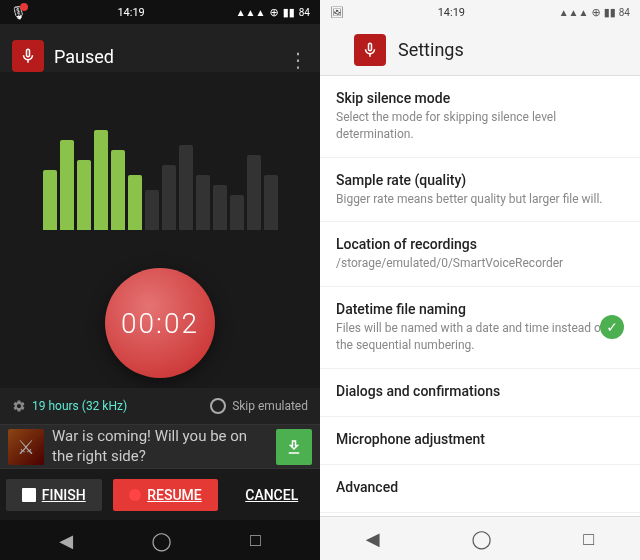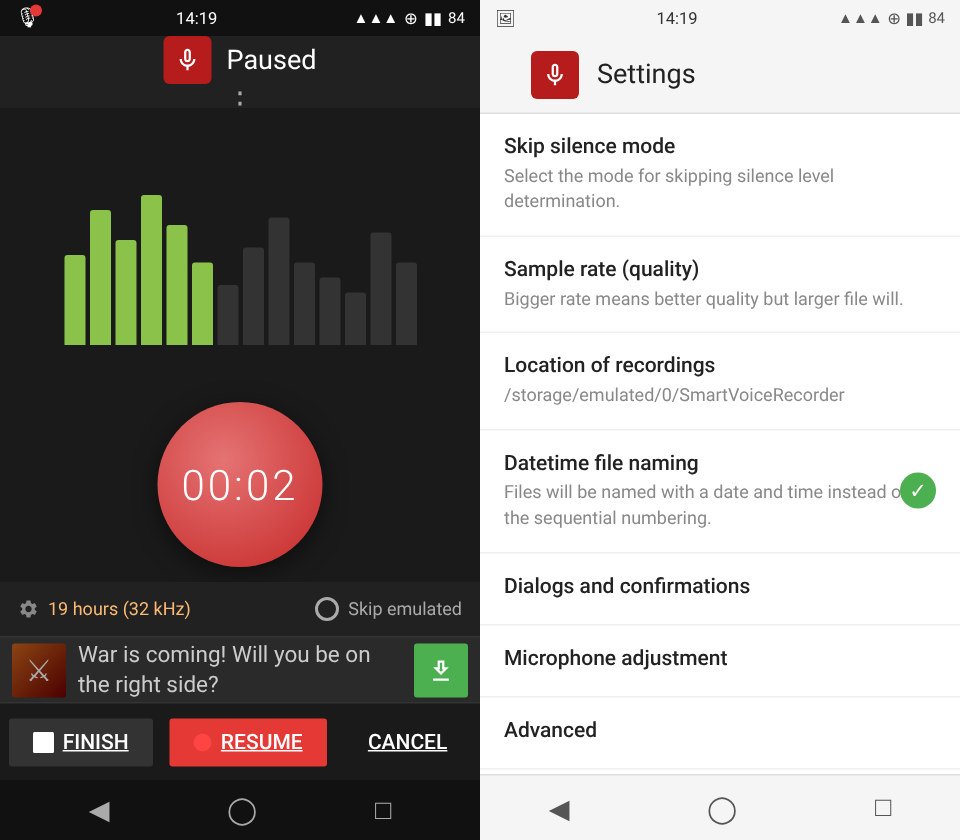--- a/index.html
+++ b/index.html
@@ -35,24 +35,23 @@
     .status-bar-right { display: flex; align-items: center; gap: 4px; font-size: 11px; }
     .red-dot {
       width: 8px; height: 8px; border-radius: 50%; background: #e53935;
       position: absolute; top: 3px; left: 20px;
     }
 
     .top-bar {
       height: 48px;
       background: #212121;
       display: flex;
-      align-items: center;
+      align-items: flex-end;
       padding: 0 12px;
       justify-content: space-between;
-      flex-direction: column;
     }
     .top-bar-left { display: flex; align-items: center; gap: 10px; }
     .mic-icon-wrap {
       width: 32px; height: 32px;
       background: #b71c1c;
       border-radius: 4px;
       display: flex; align-items: center; justify-content: center;
     }
     .top-bar-title { color: #fff; font-size: 18px; font-weight: 400; }
     .more-icon { color: #aaa; font-size: 20px; cursor: pointer; }
@@ -94,21 +93,21 @@
     .timer-text { color: #fff; font-size: 28px; font-weight: 300; letter-spacing: 2px; }
 
     .info-bar {
       height: 36px;
       background: #212121;
       display: flex;
       align-items: center;
       justify-content: space-between;
       padding: 0 12px;
     }
-    .info-left { display: flex; align-items: center; gap: 6px; color: #fdba74; font-size: 12px; }
+    .info-left { display: flex; align-items: center; gap: 6px; color: #5eead4; font-size: 12px; }
     .skip-silence-wrap { display: flex; align-items: center; gap: 6px; color: #aaa; font-size: 12px; }
     .radio-circle {
       width: 16px; height: 16px; border-radius: 50%;
       border: 2px solid #aaa; background: transparent;
     }
 
     .notification-bar {
       height: 44px;
       background: #2a2a2a;
       display: flex;

